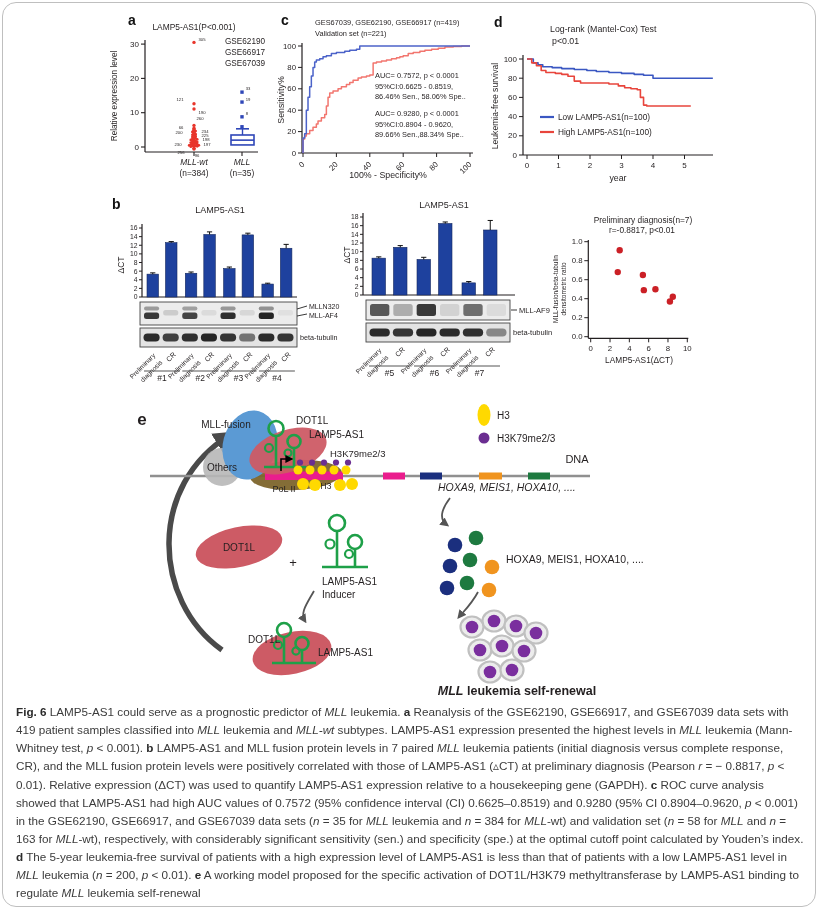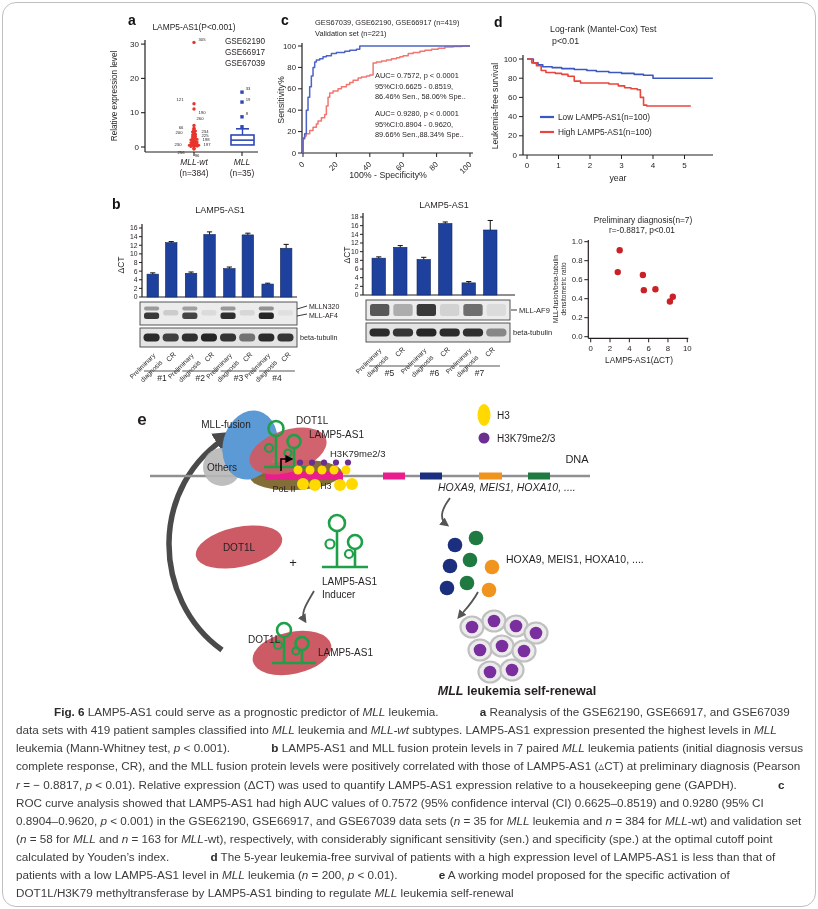--- a/index.html
+++ b/index.html
@@ -2,21 +2,21 @@
 <html><head>
 <meta charset="utf-8">
 <style>
   html,body{margin:0;padding:0;background:#fff;}
   #fig{position:relative;width:818px;height:909px;background:#fff;font-family:"Liberation Sans",sans-serif;overflow:hidden;}
   #border{position:absolute;left:2px;top:2px;width:812px;height:903px;border:1.5px solid #bfbfbf;border-radius:14px;pointer-events:none;}
   .plabel{position:absolute;font-weight:bold;font-size:14px;color:#111;}
   svg{position:absolute;overflow:visible;}
   svg text{font-family:"Liberation Sans",sans-serif;fill:#231f20;}
   #caption{position:absolute;left:16px;top:703px;width:788px;font-size:11.7px;line-height:1.55;color:#3b3b3b;}
-  #caption .b{font-weight:bold;color:#2b2b2b;margin-left:38px;}
+  #caption .b{font-weight:bold;color:#2b2b2b;}
   #caption .i{font-style:italic;}
 </style>
 </head>
 <body>
 
 <div id="fig">
   <div id="border"></div>
 
   <div class="plabel" style="left:128px;top:12px;">a</div>
   <div class="plabel" style="left:281px;top:12px;">c</div>

